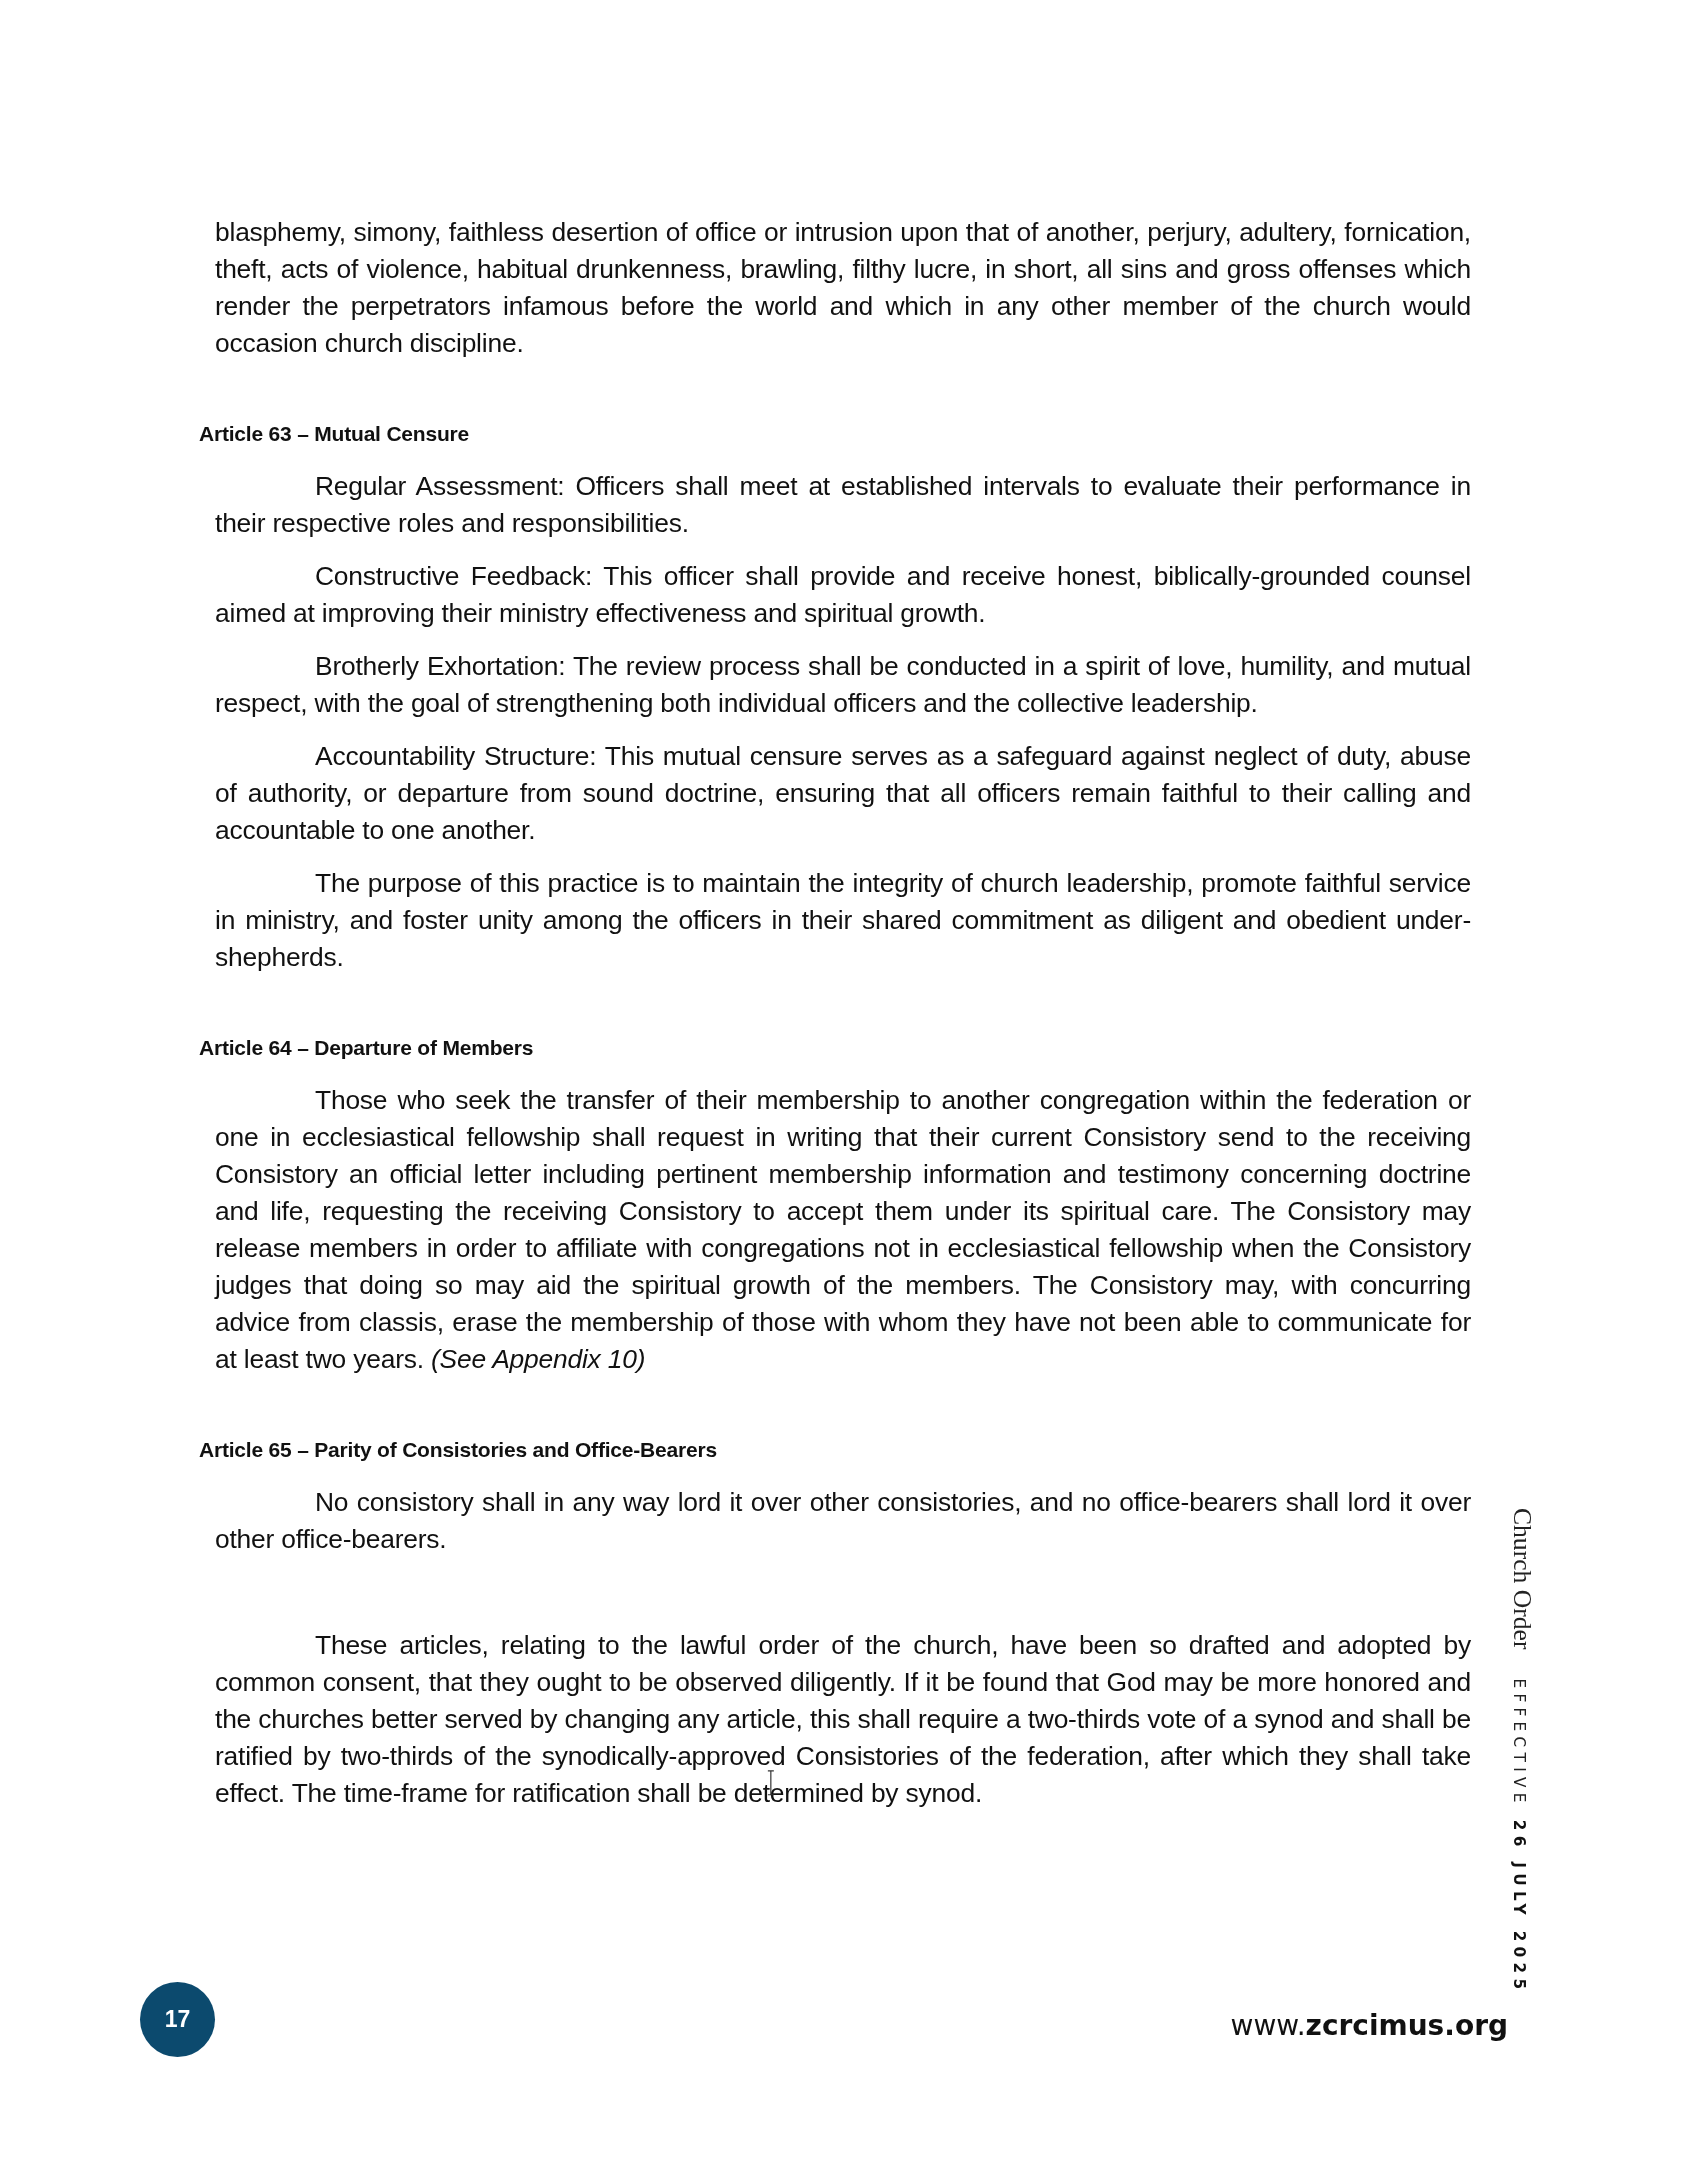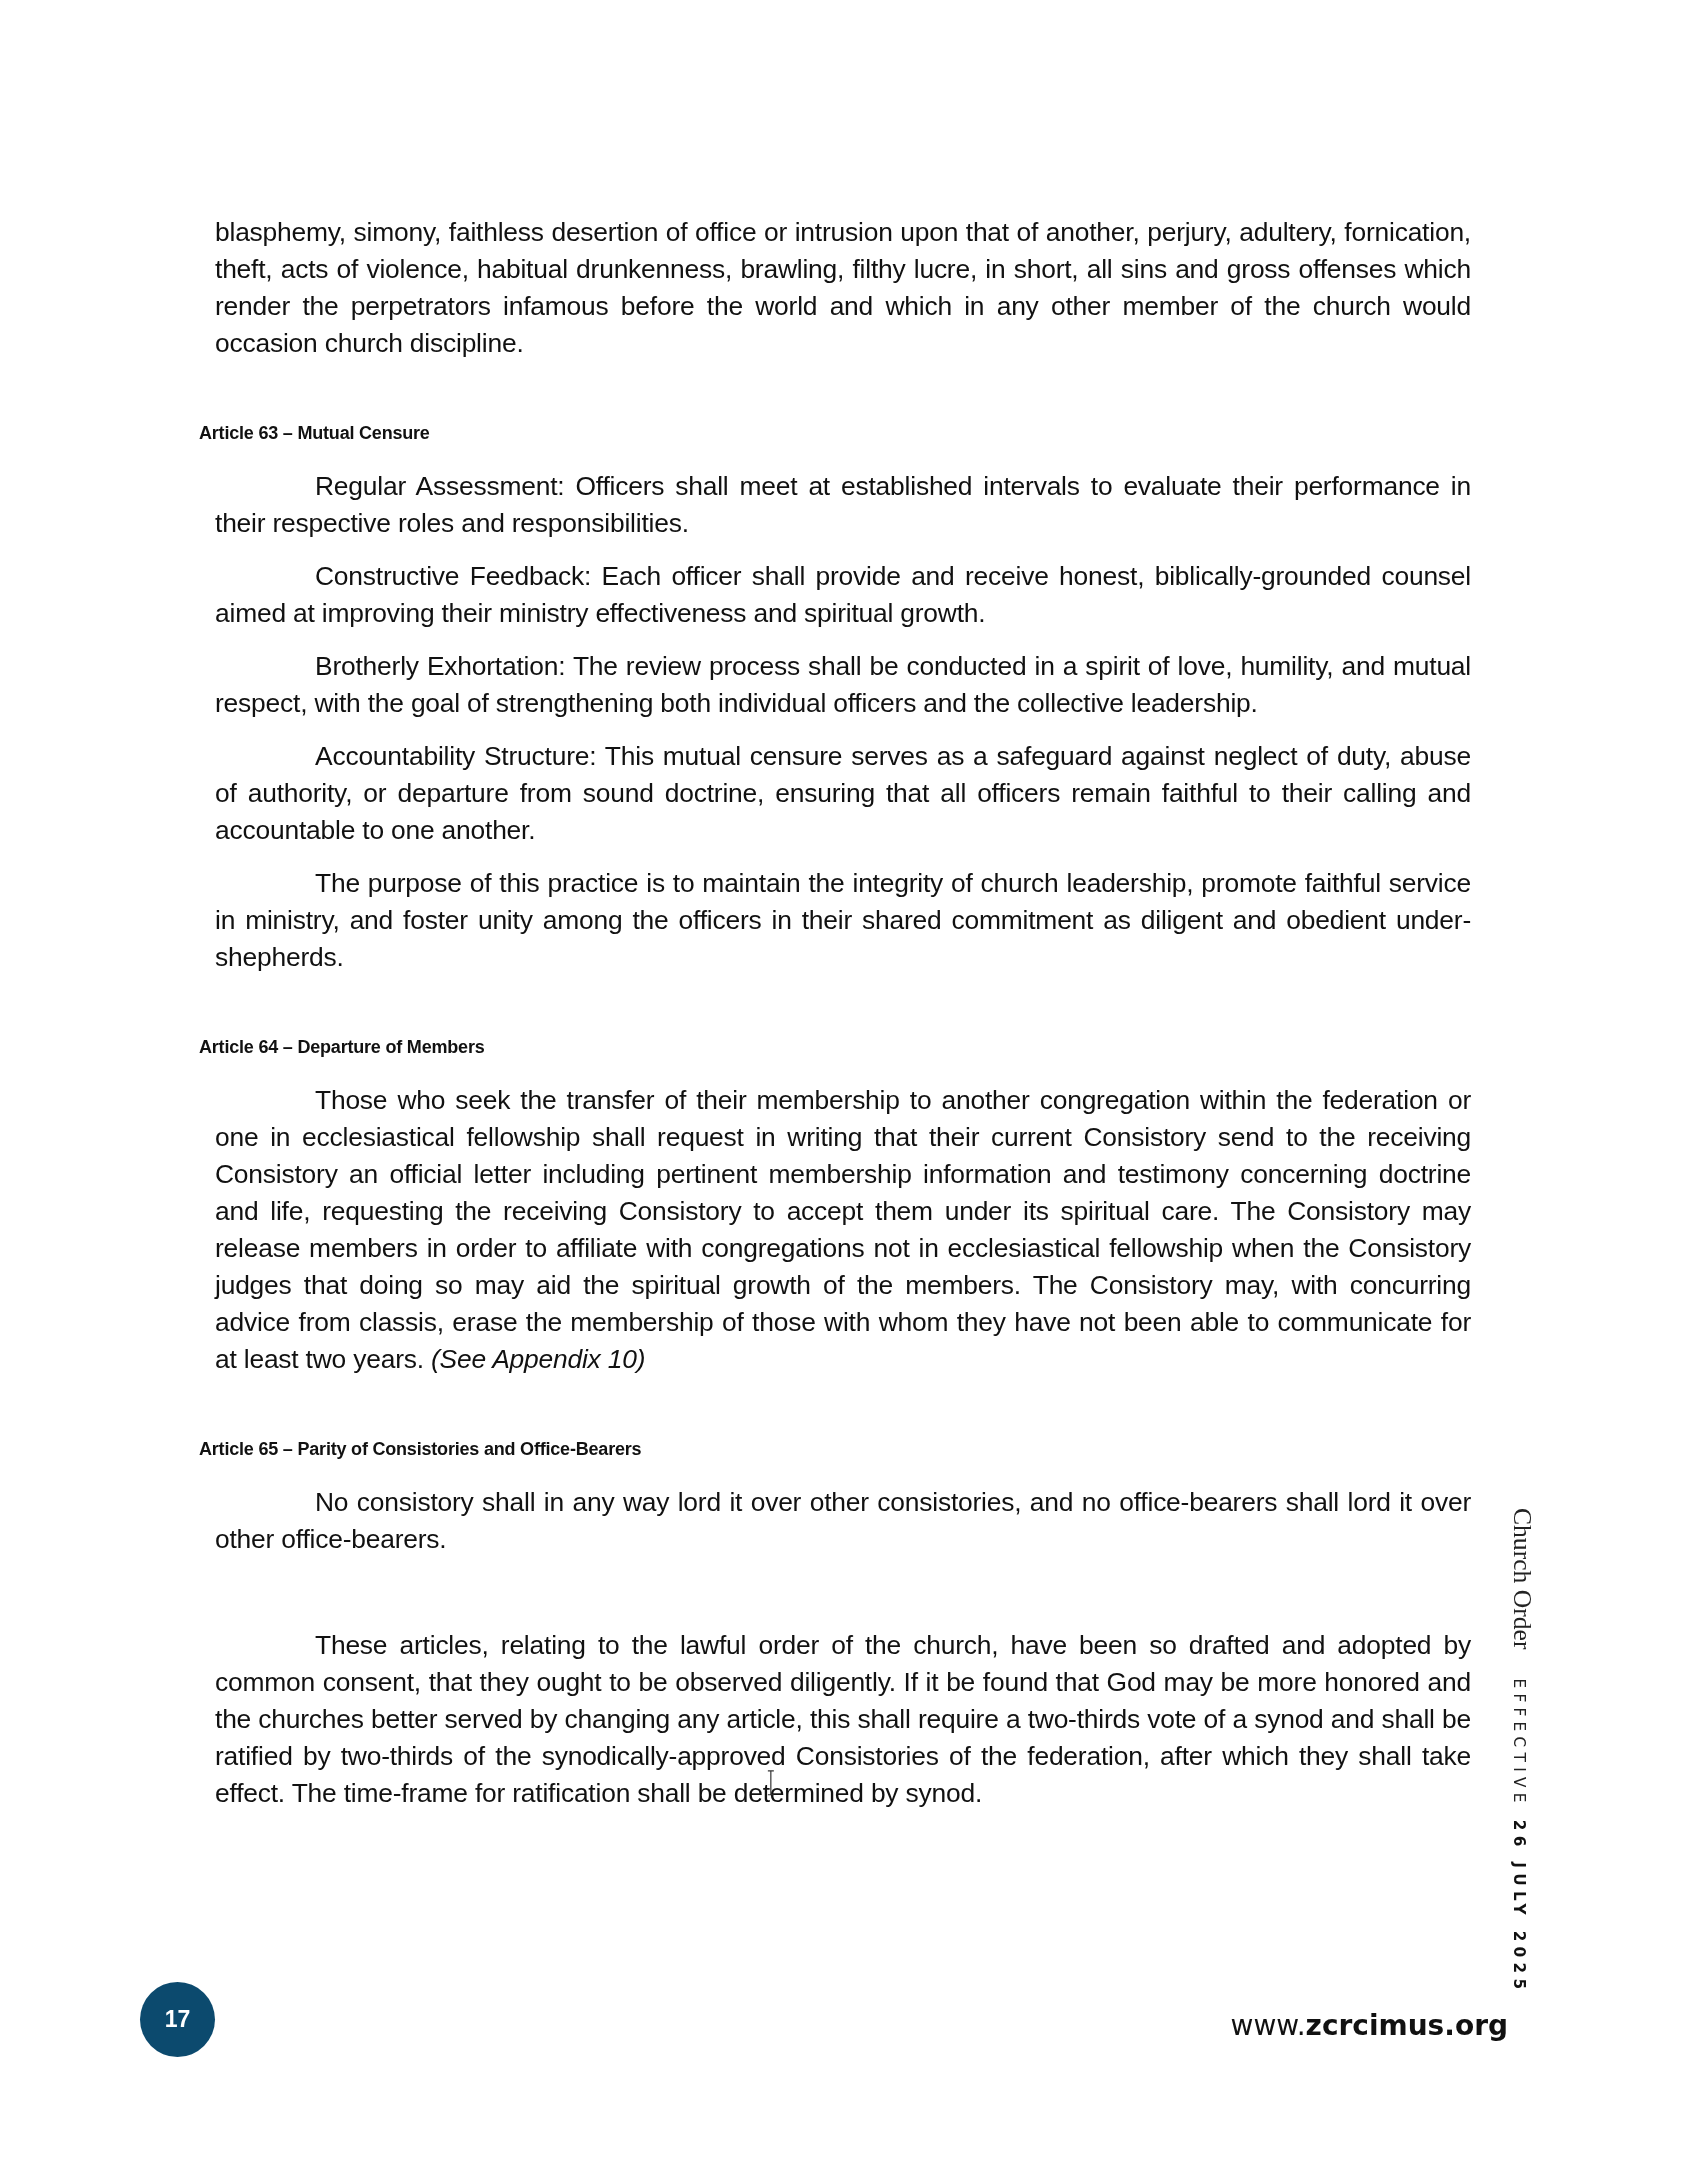--- a/index.html
+++ b/index.html
@@ -32,21 +32,21 @@
   .para.noindent {
     text-indent: 0;
   }
   .article {
     margin: 0;
     padding-top: 37px;
   }
   .article-heading {
     margin: 0;
     font-weight: bold;
-    font-size: 18px;
+    font-size: 21px;
     line-height: 37px;
   }
   .italic { font-style: italic; }
 
   
   .side-label {
     position: absolute;
     left: 1513px;
     top: 1508px;
     transform-origin: 0 0;
@@ -118,21 +118,21 @@
 </style>
 </head>
 <body>
 
 <main class="body-text" style="color: rgb(17, 17, 17);">
   <p class="para noindent">blasphemy, simony, faithless desertion of office or intrusion upon that of another, perjury, adultery, fornication, theft, acts of violence, habitual drunkenness, brawling, filthy lucre, in short, all sins and gross offenses which render the perpetrators infamous before the world and which in any other member of the church would occasion church discipline.</p>
 
   <section class="article">
     <h2 class="article-heading">Article 63 – Mutual Censure</h2>
     <p class="para">Regular Assessment: Officers shall meet at established intervals to evaluate their performance in their respective roles and responsibilities.</p>
-    <p class="para">Constructive Feedback: Each officer shall provide and receive honest, biblically-grounded counsel aimed at improving their ministry effectiveness and spiritual growth.</p>
+    <p class="para">Constructive Feedback: This officer shall provide and receive honest, biblically-grounded counsel aimed at improving their ministry effectiveness and spiritual growth.</p>
     <p class="para">Brotherly Exhortation: The review process shall be conducted in a spirit of love, humility, and mutual respect, with the goal of strengthening both individual officers and the collective leadership.</p>
     <p class="para">Accountability Structure: This mutual censure serves as a safeguard against neglect of duty, abuse of authority, or departure from sound doctrine, ensuring that all officers remain faithful to their calling and accountable to one another.</p>
     <p class="para">The purpose of this practice is to maintain the integrity of church leadership, promote faithful service in ministry, and foster unity among the officers in their shared commitment as diligent and obedient under-shepherds.</p>
   </section>
 
   <section class="article">
     <h2 class="article-heading">Article 64 – Departure of Members</h2>
     <p class="para"><span>Those who seek the transfer of their membership to another congregation within the federation or one in ecclesiastical fellowship shall request in writing that their current Consistory send to the receiving Consistory an official letter including pertinent membership information and testimony concerning doctrine and life, requesting the receiving Consistory to accept them under its spiritual care. The Consistory may release members in order to affiliate with congregations not in ecclesiastical fellowship when the Consistory judges that doing so may aid the spiritual growth of the members. The Consistory may, with concurring advice from classis, erase the membership of those with whom they have not been able to communicate for at least two years.</span> <span class="italic">(See Appendix 10)</span></p>
   </section>
 

